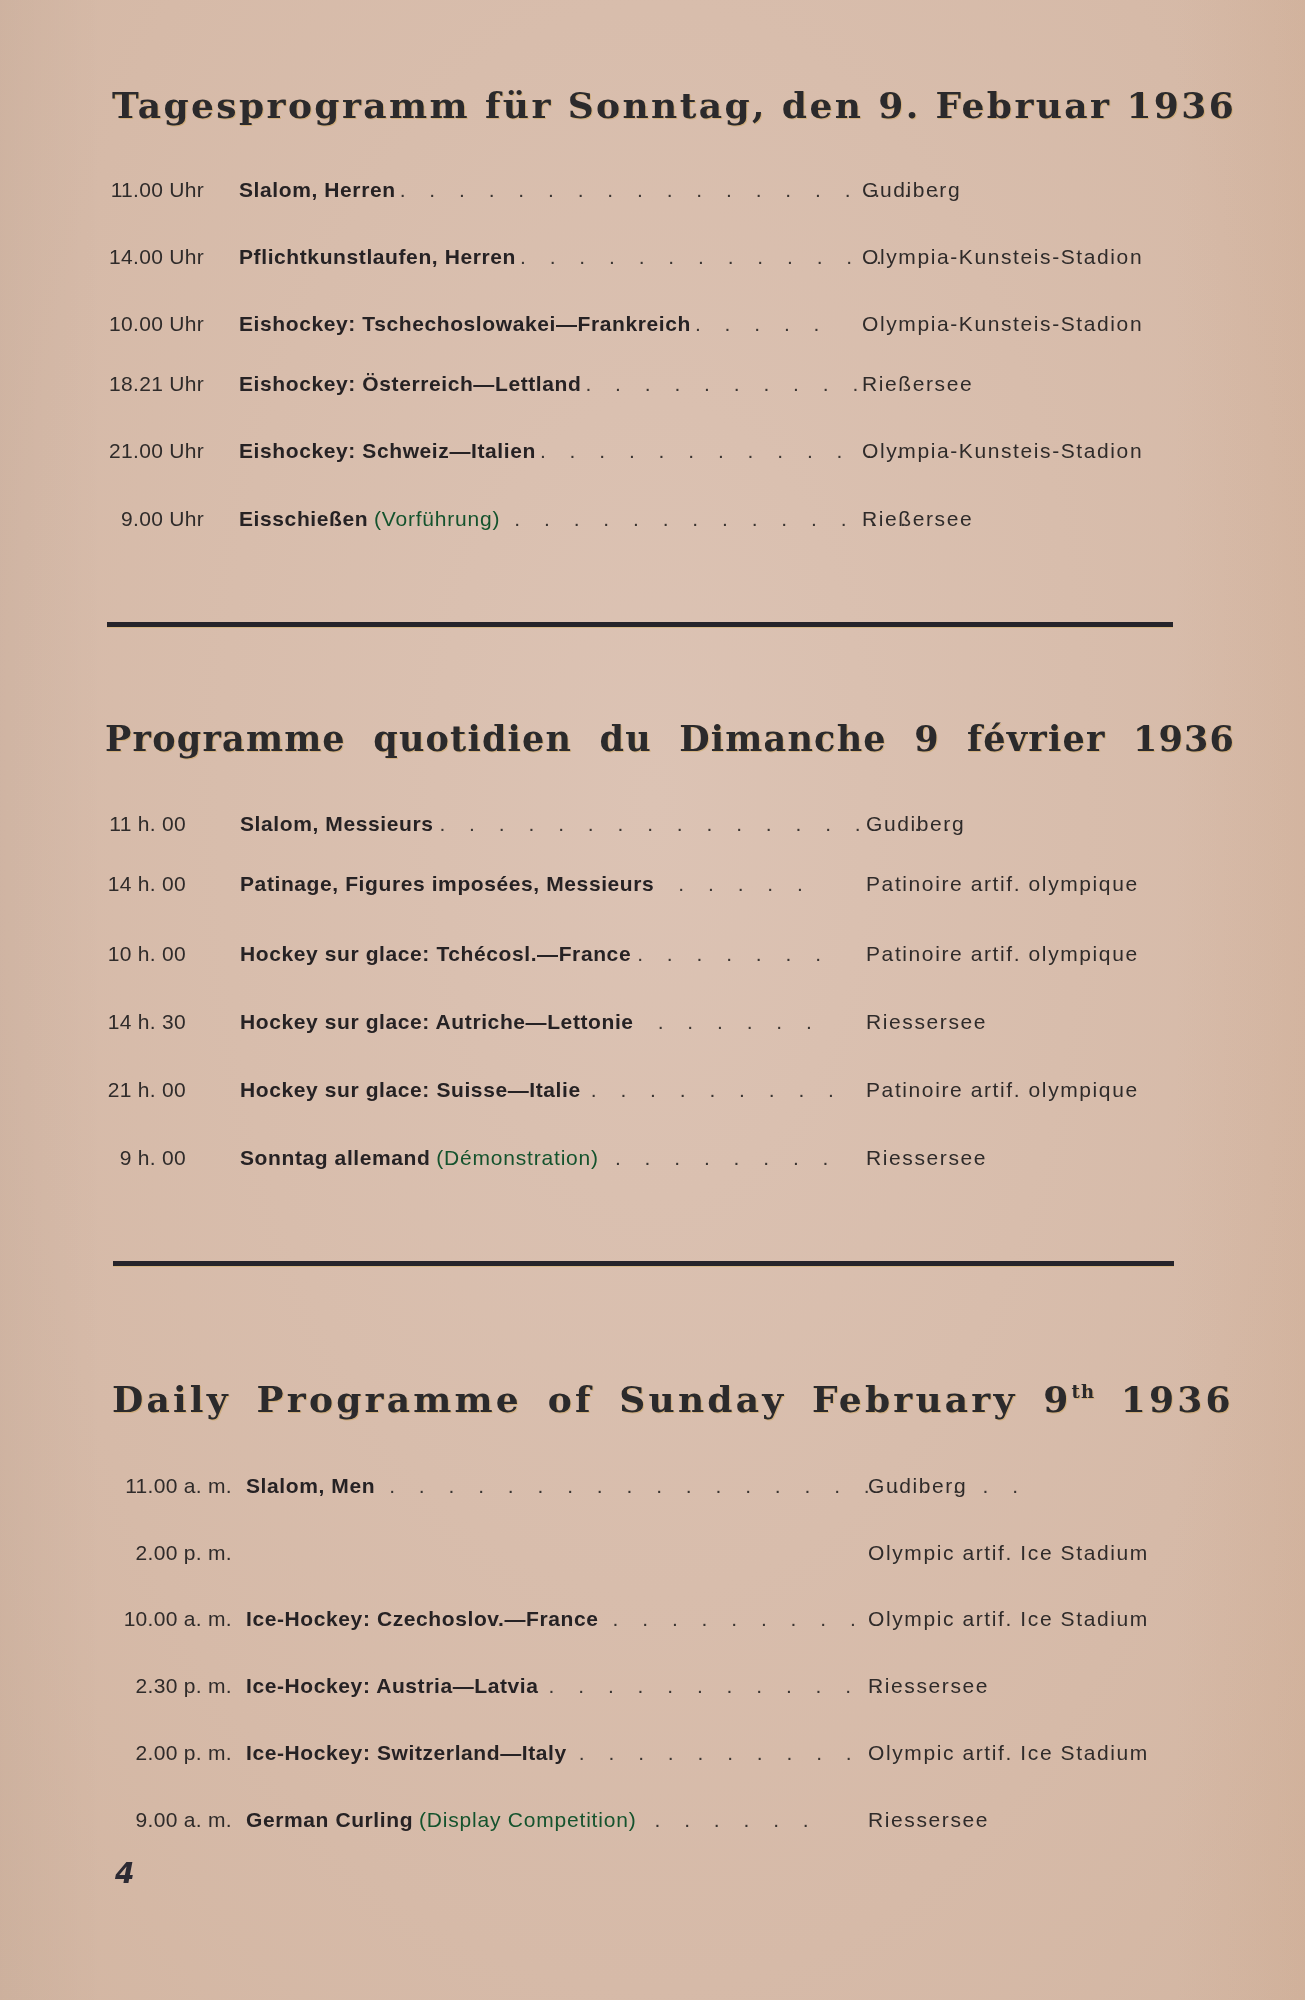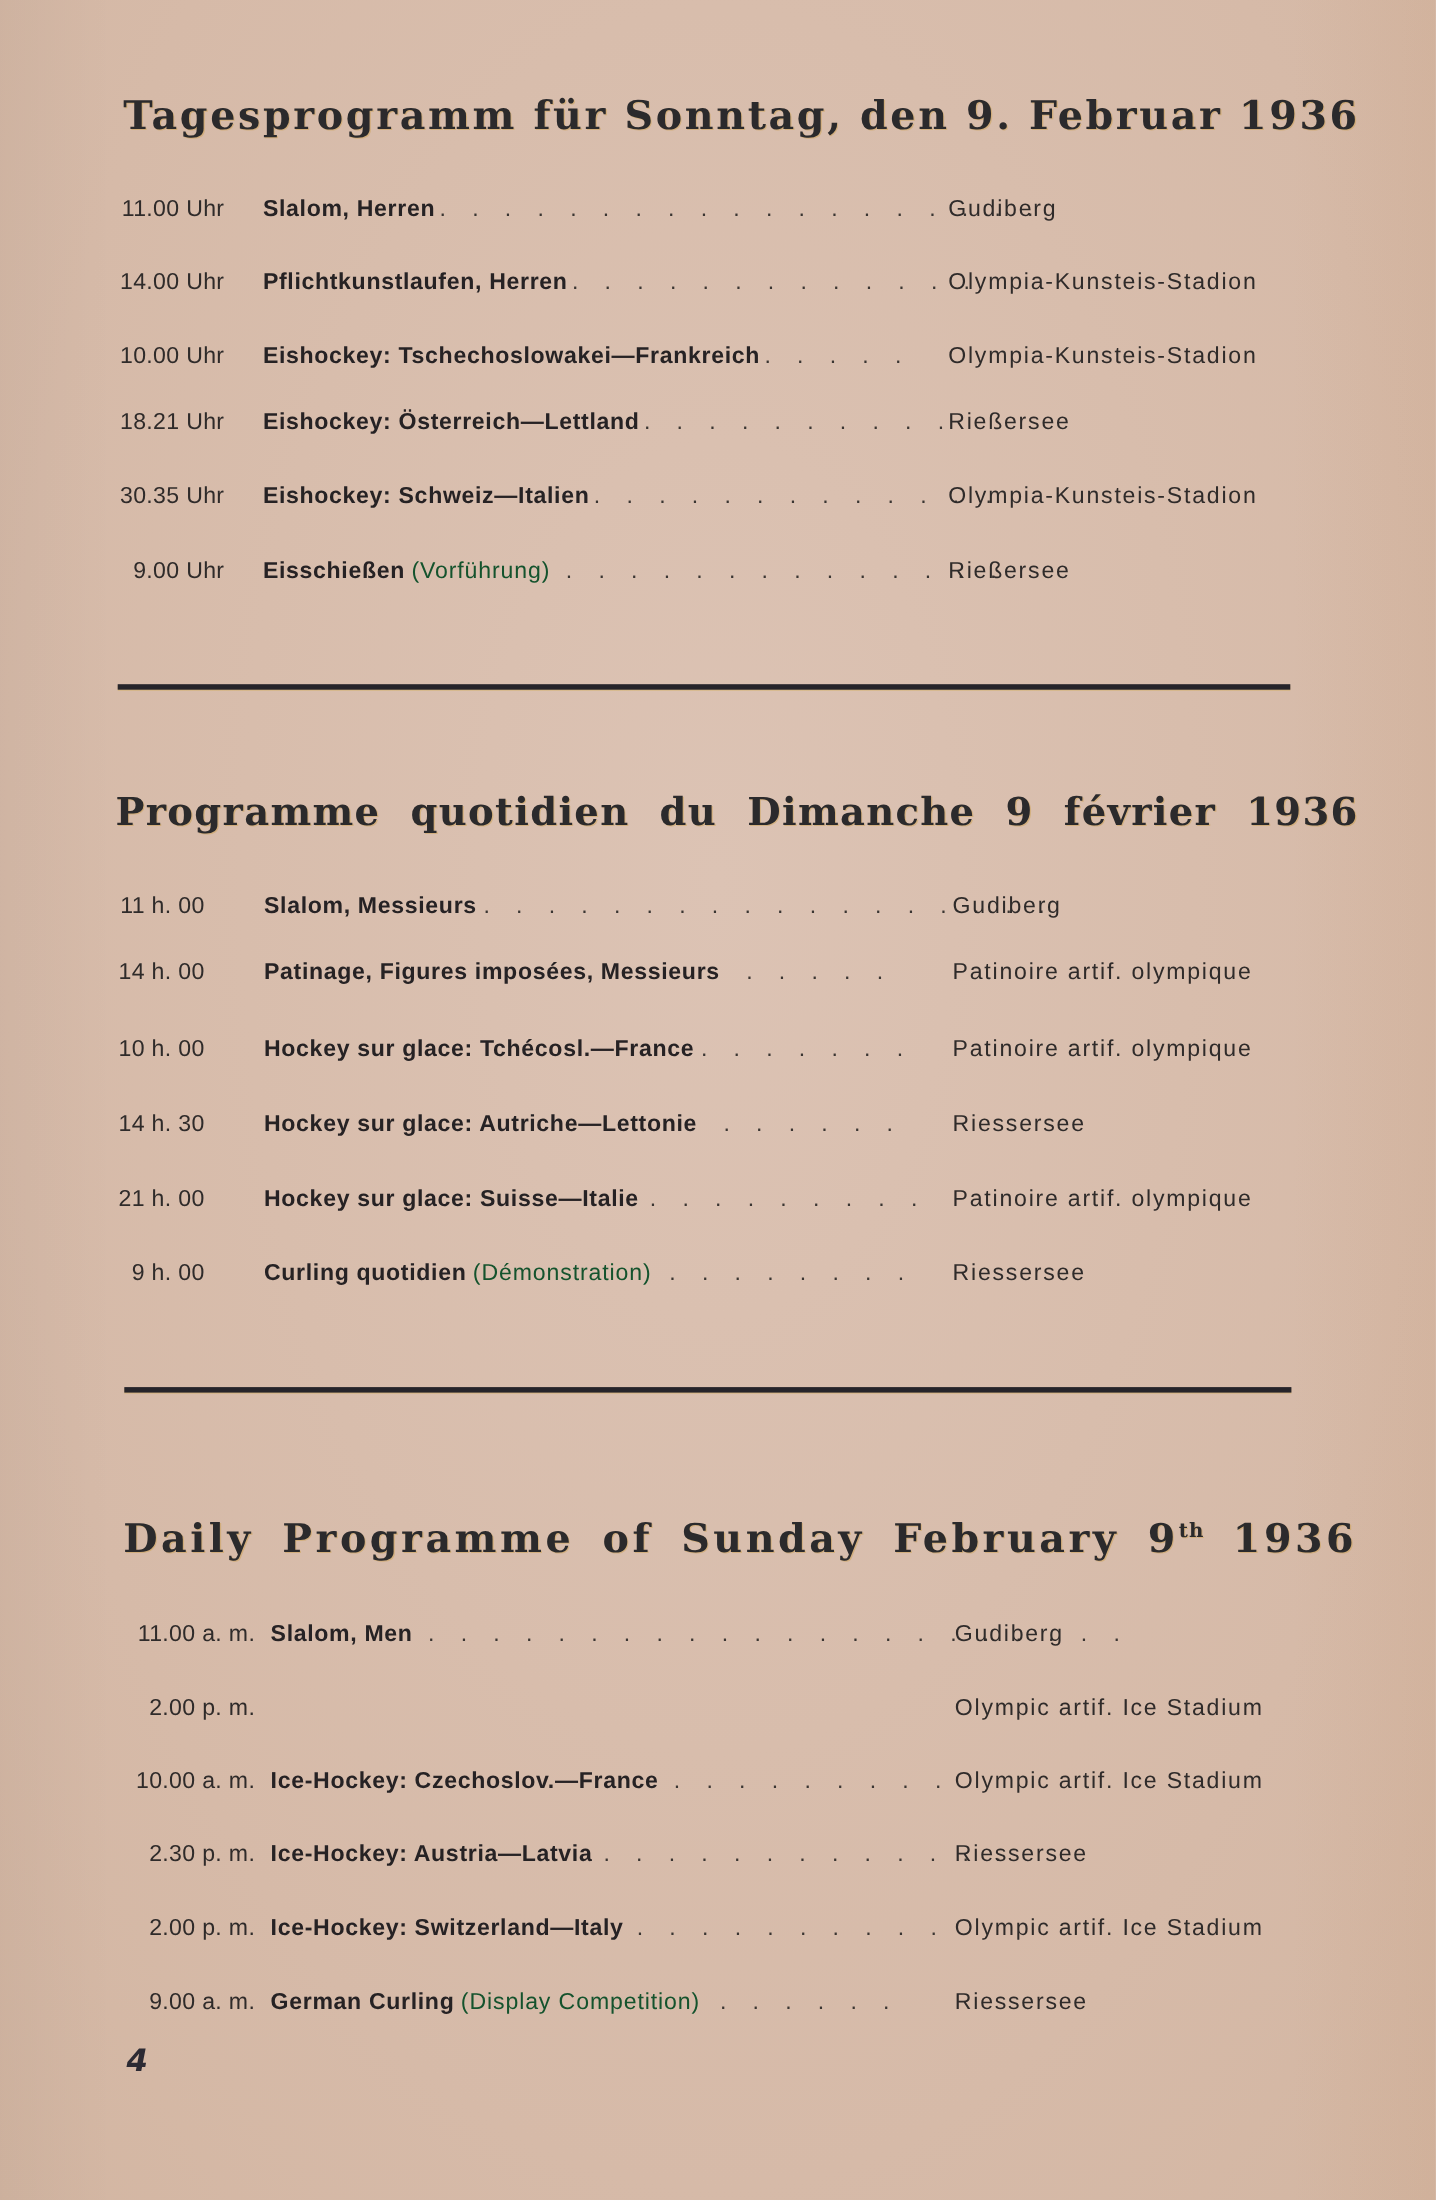--- a/index.html
+++ b/index.html
@@ -79,21 +79,21 @@
       <span class="time">10.00 Uhr</span>
       <span class="event"><b>Eishockey: Tschechoslowakei—Frankreich</b><span class="dots" style="position:static;margin-left:4px">. . . . .</span></span>
       <span class="venue">Olympia-Kunsteis-Stadion</span>
     </div>
     <div class="row" style="top:372px">
       <span class="time">18.21 Uhr</span>
       <span class="event"><b>Eishockey: Österreich—Lettland</b><span class="dots" style="position:static;margin-left:4px">. . . . . . . . . .</span></span>
       <span class="venue">Rießersee</span>
     </div>
     <div class="row" style="top:439px">
-      <span class="time">30.35 Uhr</span>
+      <span class="time">21.00 Uhr</span>
       <span class="event"><b>Eishockey: Schweiz—Italien</b><span class="dots" style="position:static;margin-left:4px">. . . . . . . . . . . . .</span></span>
       <span class="venue">Olympia-Kunsteis-Stadion</span>
     </div>
     <div class="row" style="top:507px">
       <span class="time">9.00 Uhr</span>
       <span class="event"><b>Eisschießen</b> <span class="note">(Vorführung)</span><span class="dots" style="position:static;margin-left:14px">. . . . . . . . . . . . . .</span></span>
       <span class="venue">Rießersee</span>
     </div>
   </div>
 
@@ -121,21 +121,21 @@
       <span class="event"><b>Hockey sur glace: Autriche—Lettonie</b><span class="dots" style="position:static;margin-left:24px">. . . . . .</span></span>
       <span class="venue">Riessersee</span>
     </div>
     <div class="row" style="top:1078px">
       <span class="time">21 h. 00</span>
       <span class="event"><b>Hockey sur glace: Suisse—Italie</b><span class="dots" style="position:static;margin-left:10px">. . . . . . . . .</span></span>
       <span class="venue">Patinoire artif. olympique</span>
     </div>
     <div class="row" style="top:1146px">
       <span class="time">9 h. 00</span>
-      <span class="event"><b>Curling quotidien</b> <span class="note">(Démonstration)</span><span class="dots" style="position:static;margin-left:16px">. . . . . . . .</span></span>
+      <span class="event"><b>Sonntag allemand</b> <span class="note">(Démonstration)</span><span class="dots" style="position:static;margin-left:16px">. . . . . . . .</span></span>
       <span class="venue">Riessersee</span>
     </div>
   </div>
 
   <div class="rule rule-2"></div>
 
   <div class="heading h-en"><span>Daily Programme of Sunday February 9</span><sup>th</sup> <span>1936</span></div>
   <div class="s3">
     <div class="row" style="top:1474px">
       <span class="time">11.00 a. m.</span>

